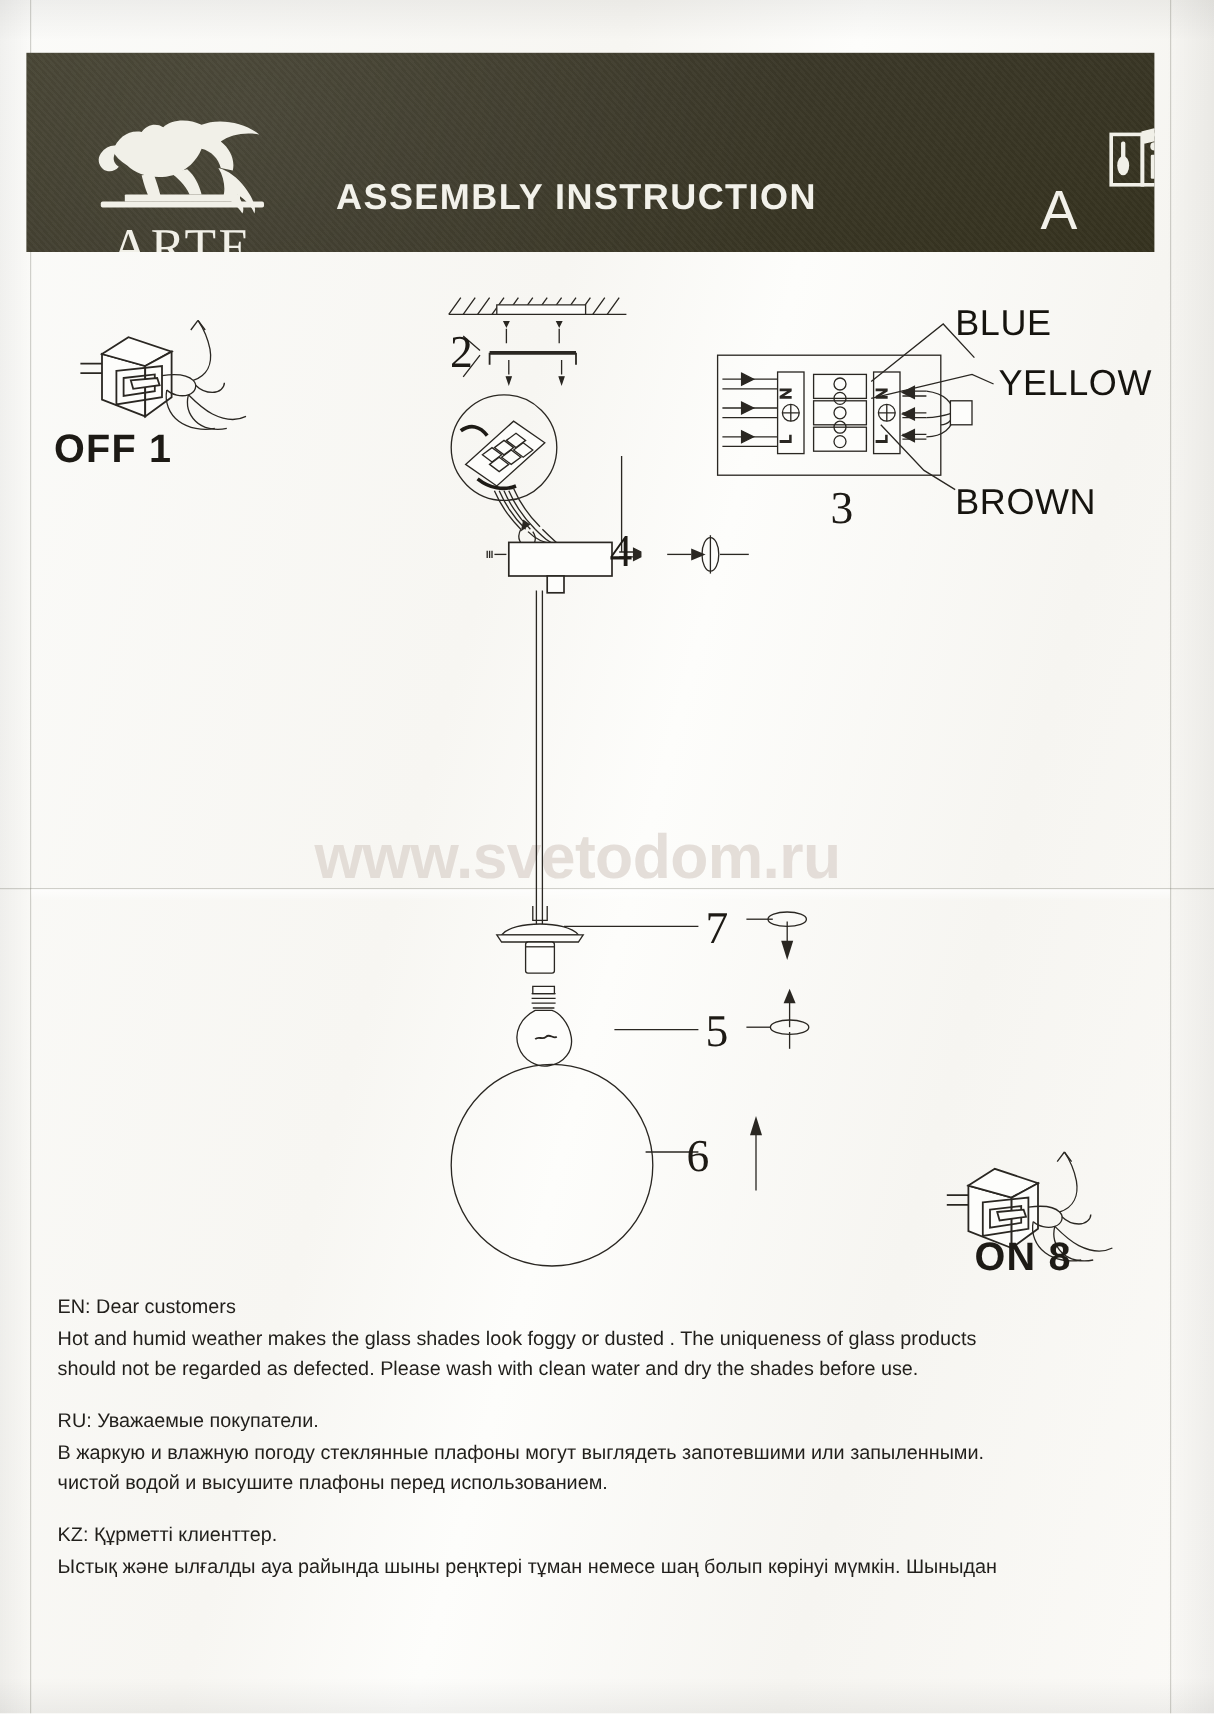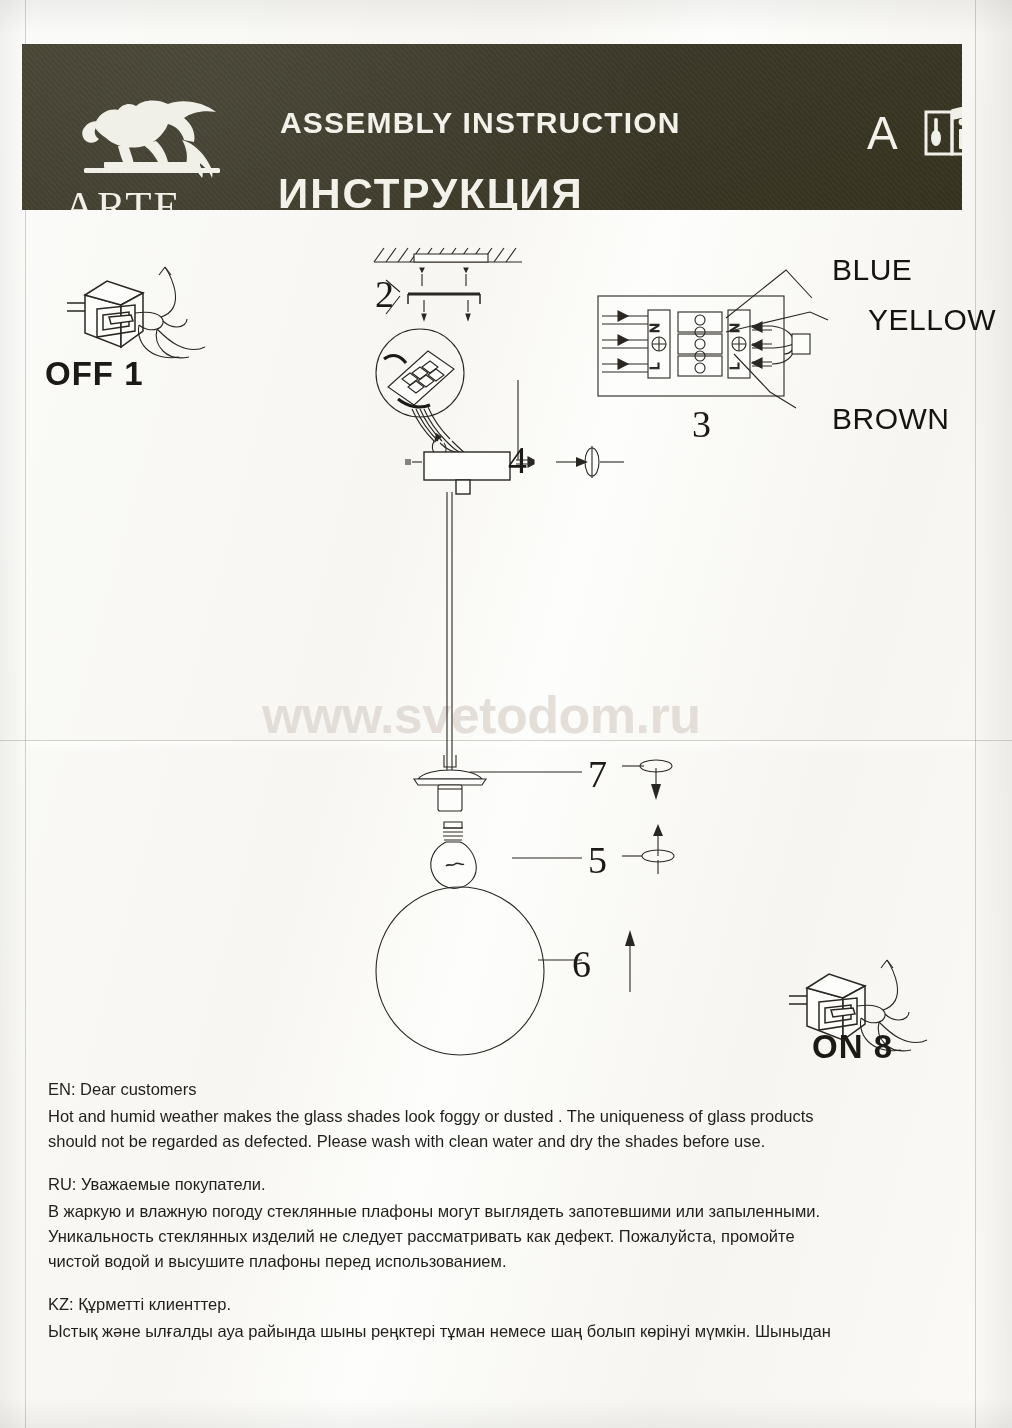--- a/index.html
+++ b/index.html
@@ -38,31 +38,31 @@
       radial-gradient(circle at 20% 30%, rgba(255,255,255,.06), rgba(0,0,0,0) 60%),
       linear-gradient(160deg,#43402f 0%,#3b3829 45%,#35321f 100%);
     overflow:hidden;
   }
   #header:after{
     content:"";position:absolute;inset:0;
     background:
       repeating-linear-gradient(48deg, rgba(255,255,255,.035) 0 2px, rgba(0,0,0,.03) 2px 4px);
     opacity:.7;
   }
-  .hdr-txt{position:absolute;color:#f2f1ea;font-weight:bold;letter-spacing:.5px;z-index:3;white-space:nowrap;}
+  .hdr-txt{position:absolute;color:#f2f1ea;font-weight:bold;letter-spacing:.5px;z-index:3;white-space:nowrap;margin-top:42px;}
   #assembly-title{left:258px;top:62px;font-size:30px;letter-spacing:1.2px;}
   #instruction-ru{left:256px;top:126px;font-size:42px;letter-spacing:2px;}
   #model-code{left:632px;top:126px;font-size:42px;letter-spacing:1px;}
   #letter-a{left:845px;top:62px;font-size:46px;font-weight:normal;}
 
   
   #logo{position:absolute;left:42px;top:52px;width:175px;height:150px;z-index:3;}
   #logo svg{display:block;}
   .logo-word{
-    position:absolute;left:0;width:175px;color:#f1f0e8;
+    position:absolute;left:0;width:175px;text-align:center;color:#f1f0e8;
     font-family:"Liberation Serif", serif;
   }
   #logo-arte{top:86px;font-size:43px;letter-spacing:2px;font-weight:normal;}
 
   
   #booklet-icon{position:absolute;left:900px;top:58px;z-index:3;}
 
   
   #watermark{
     position:absolute;left:262px;top:685px;
@@ -82,21 +82,21 @@
 
   
   .step-label{
     position:absolute;color:#1d1a15;z-index:4;white-space:nowrap;
     font-family:"Liberation Serif", serif;
   }
   .num{font-size:38px;}
   .word{font-size:33px;font-weight:bold;font-family:"Liberation Sans",sans-serif;letter-spacing:1px;}
   .wire-label{
     position:absolute;z-index:4;color:#16140f;white-space:nowrap;
-    font-family:"Liberation Sans", sans-serif;font-size:30px;letter-spacing:.5px;margin-left:36px;
+    font-family:"Liberation Sans", sans-serif;font-size:30px;letter-spacing:.5px;
   }
 
   
   #notes{position:absolute;left:48px;top:1078px;width:900px;z-index:4;color:#211f1b;}
   .note-block{margin-bottom:19px;}
   .note-head{font-size:16.5px;line-height:23px;margin-bottom:3px;}
   .note-body{font-size:16.5px;line-height:25px;}
   .note-body div{white-space:nowrap;}
 </style>
 </head>
@@ -403,21 +403,20 @@
       <div class="note-body">
         <div>Hot and humid weather makes the glass shades look foggy or dusted . The uniqueness of glass products</div>
         <div>should not be regarded as defected.  Please wash with clean water and dry the shades before use.</div>
       </div>
     </div>
 
     <div class="note-block">
       <div class="note-head">RU: Уважаемые покупатели.</div>
       <div class="note-body">
         <div>В жаркую и влажную погоду стеклянные плафоны могут выглядеть запотевшими или запыленными.</div>
-        <div>Уникальность стеклянных изделий не следует рассматривать как дефект. Пожалуйста, промойте</div>
         <div>чистой водой и высушите плафоны перед использованием.</div>
       </div>
     </div>
 
     <div class="note-block">
       <div class="note-head">KZ: Құрметті клиенттер.</div>
       <div class="note-body">
         <div>Ыстық және ылғалды ауа райында шыны реңктері тұман немесе шаң болып көрінуі мүмкін. Шыныдан</div>
       </div>
     </div>

